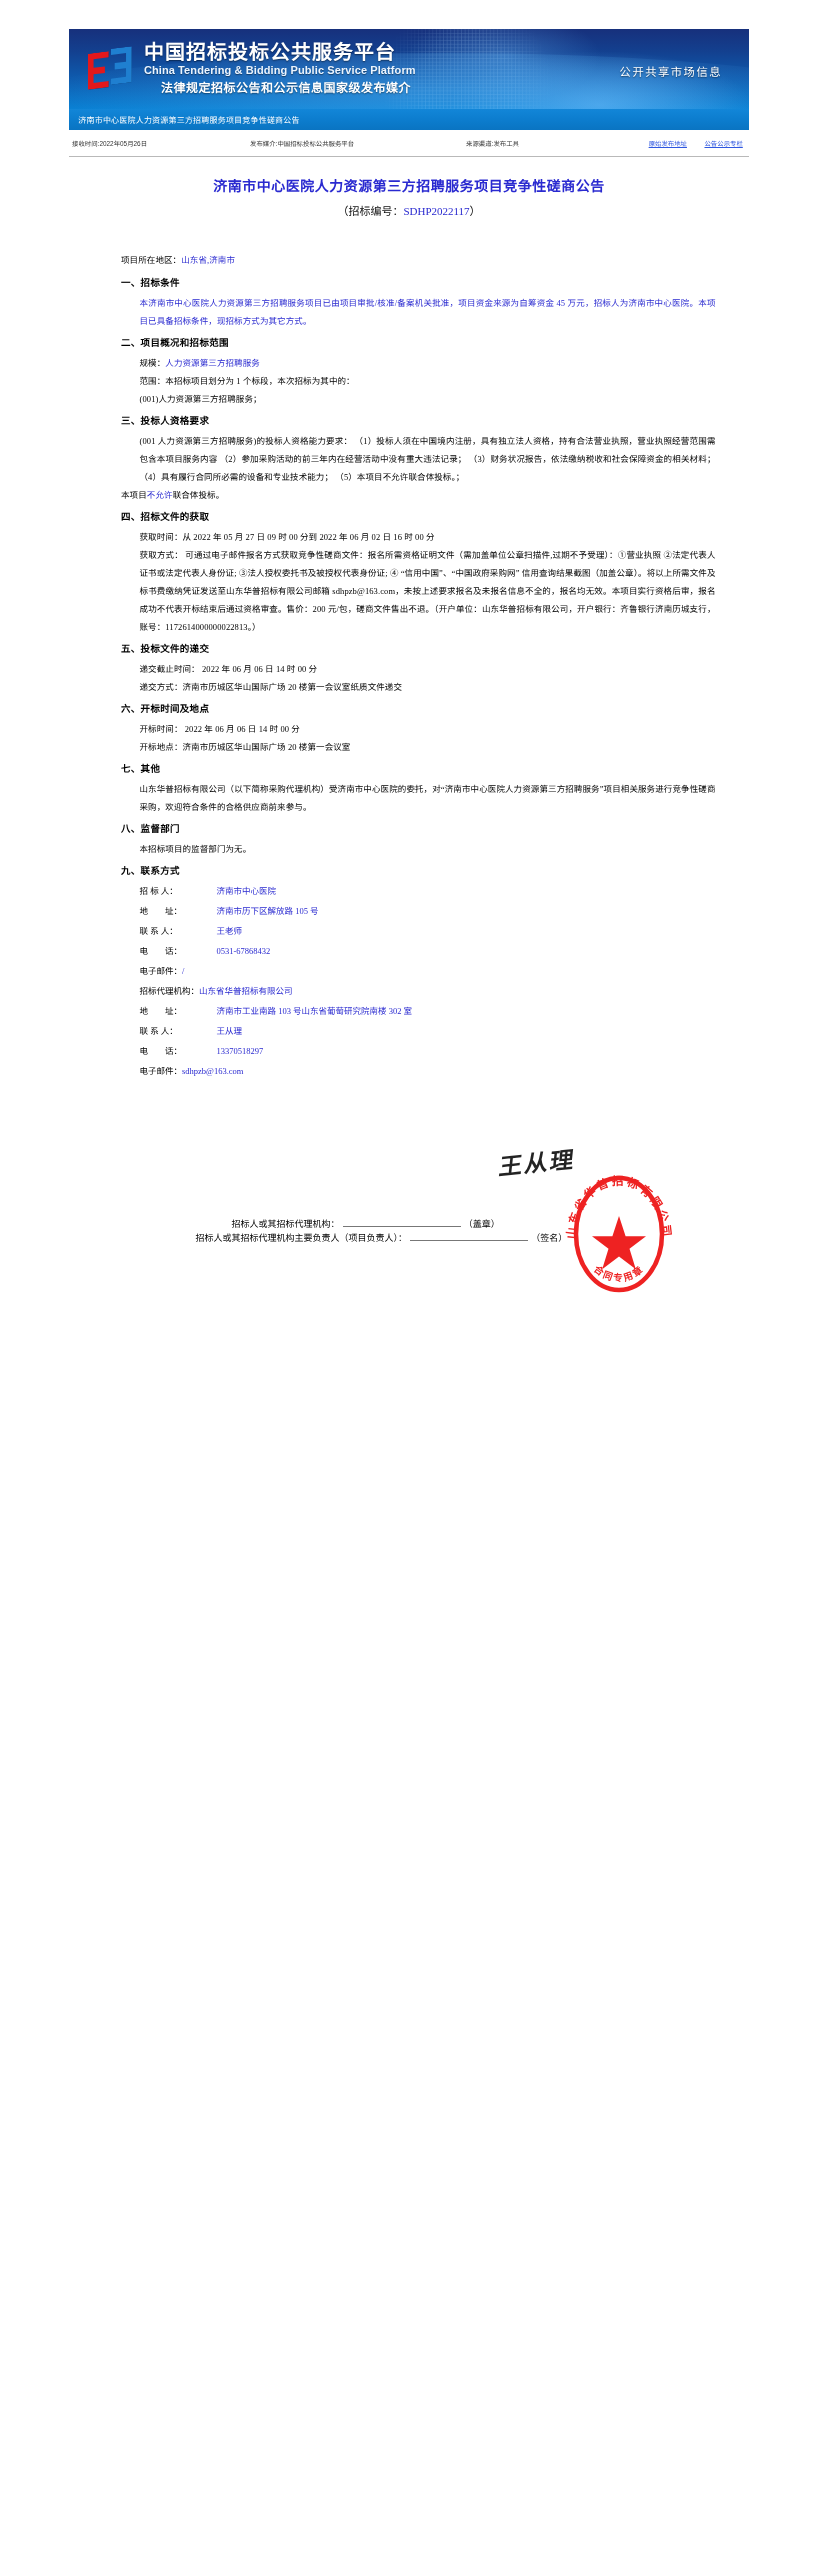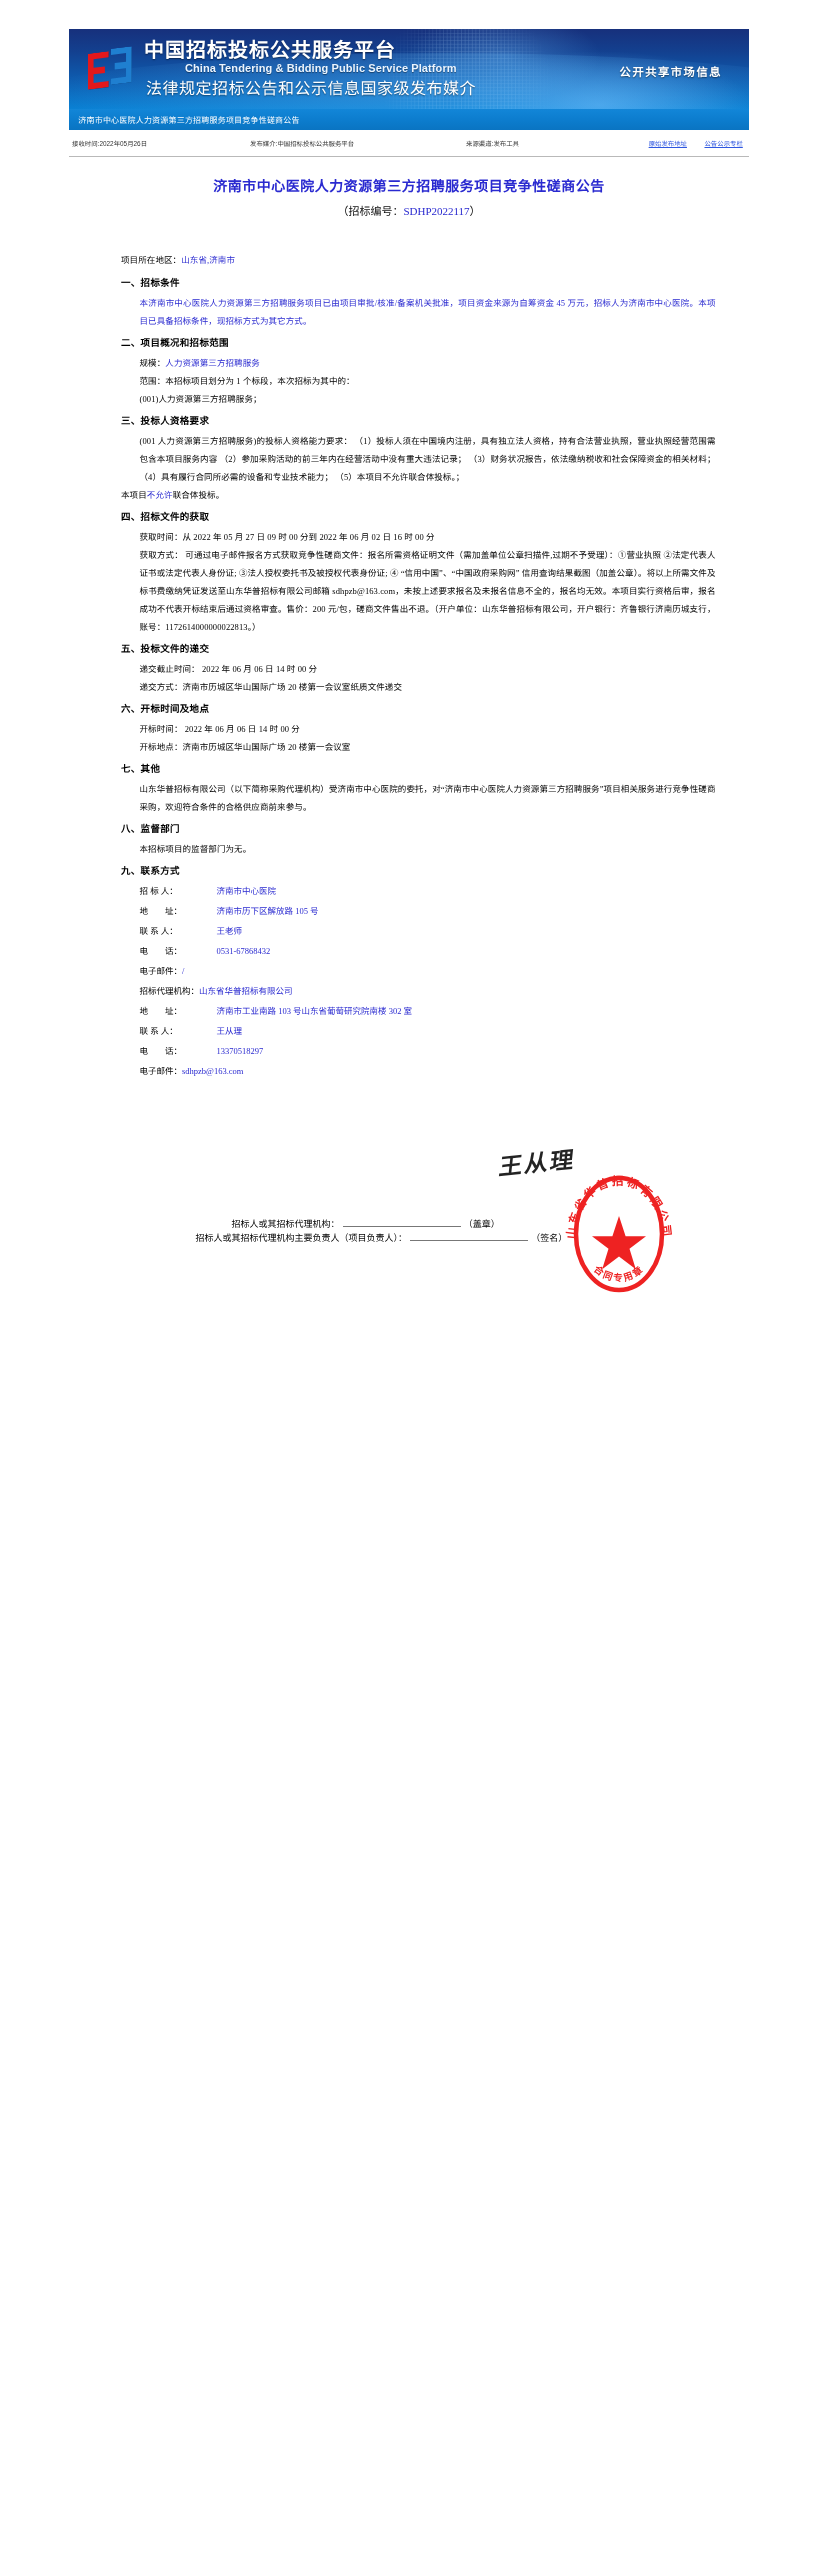--- a/index.html
+++ b/index.html
@@ -112,45 +112,44 @@
   }
   .logo-en{
     font-family:"Liberation Sans","DejaVu Sans",sans-serif;
     font-size: 11px;
     font-weight: 700;
     color:#eaf4ff;
     letter-spacing: 0.1px;
     line-height: 1.35;
     text-shadow: 0 0.5px 1px rgba(0,0,0,.42);
     white-space: nowrap;
-    margin-left: 41px;
   }
   .logo-sub{
     font-family:"Liberation Sans","DejaVu Sans",sans-serif;
-    font-size: 16px;
-    font-weight: 400;
+    font-size: 12px;
+    font-weight: 700;
     color:#ffffff;
     letter-spacing: 0.5px;
     margin-top: 3.6px;
-    margin-left: 2px;
+    margin-left: 17px;
     line-height: 1.15;
     text-shadow: 0 1px 1.5px rgba(0,0,0,.45);
     white-space: nowrap;
   }
   .banner-slogan{
     margin-left:auto;
     margin-right: 27px;
     margin-top: 24px;
     text-align:center;
     z-index:4;
   }
   .banner-slogan div{
     font-family:"Liberation Sans","DejaVu Sans",sans-serif;
     font-size: 11.3px;
-    font-weight:700;
+    font-weight:400;
     color:#ffffff;
     letter-spacing: 1.5px;
     line-height: 1.38;
     text-shadow: 0 1px 1.5px rgba(0,0,0,.5);
     white-space:nowrap;
     margin-top:40px;
   }
 
   
   .subbar{

